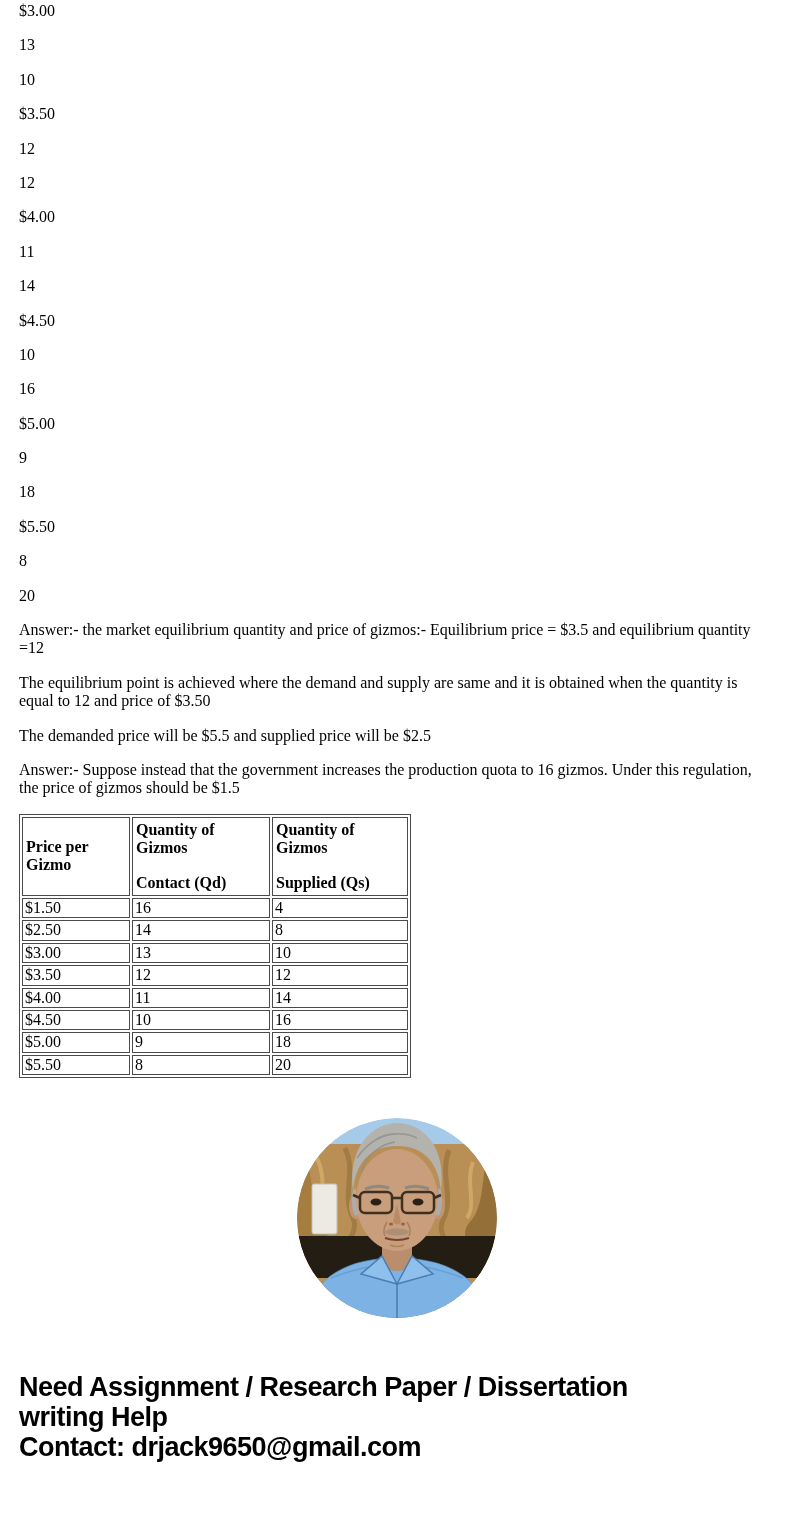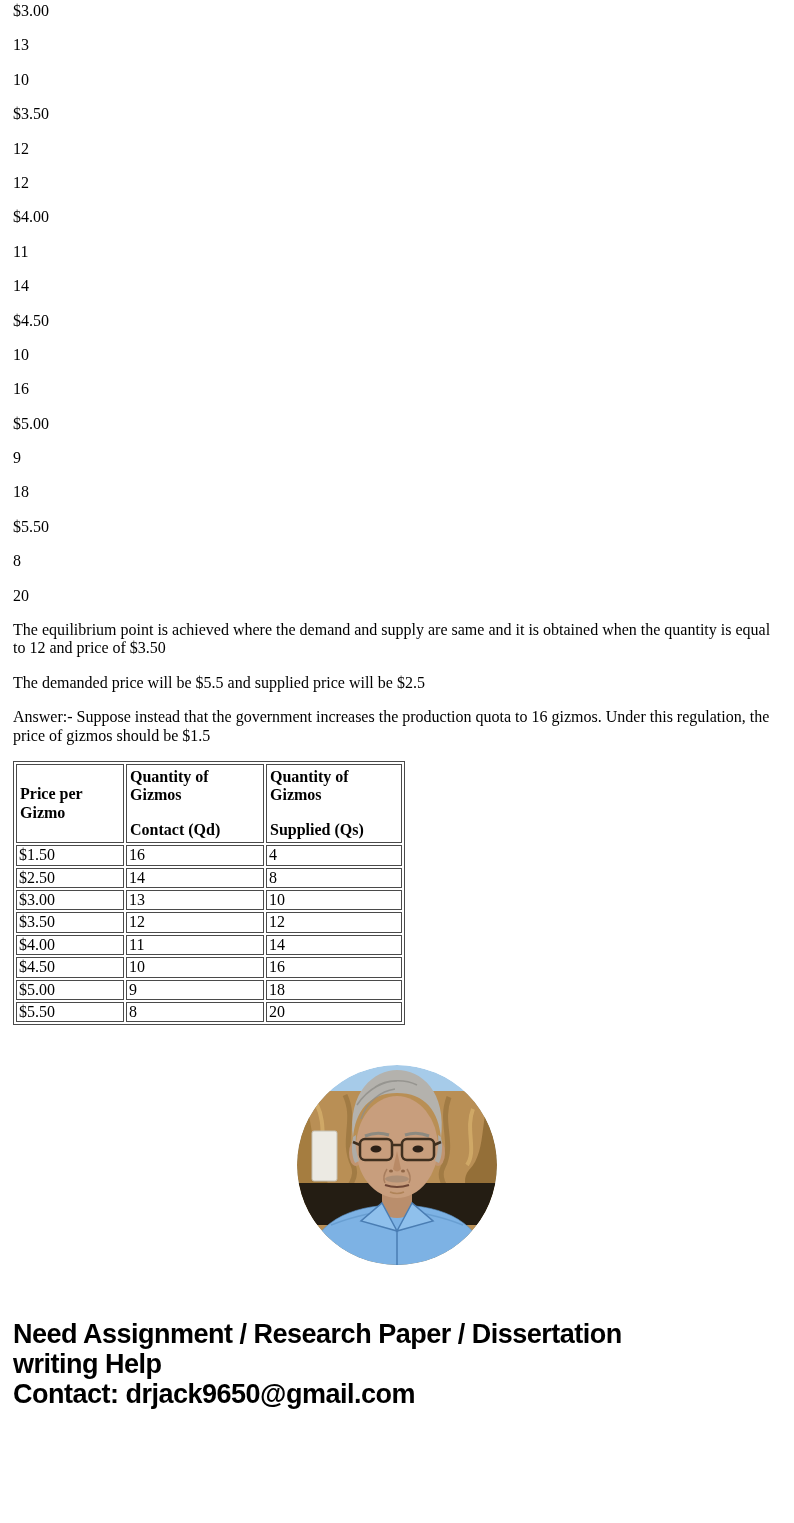--- a/index.html
+++ b/index.html
@@ -4,21 +4,21 @@
 <style>
   * { box-sizing: border-box; }
   html, body {
     margin: 0; padding: 0;
     background: #ffffff; color: #000000;
     width: 794px;
   }
   .page {
     width: 794px;
     min-height: 1523px;
-    padding: 0 13px;
+    padding: 0 19px;
     overflow: hidden;
   }
   
   p.bodytext {
     margin: 16px 0;
     font-family: "Liberation Serif", "DejaVu Serif", serif;
     font-size: 16px;
     line-height: 1.15;
   }
   #list-section p.bodytext:first-child { margin-top: 2px; }
@@ -100,20 +100,21 @@
     <p class="bodytext">16</p>
     <p class="bodytext">$5.00</p>
     <p class="bodytext">9</p>
     <p class="bodytext">18</p>
     <p class="bodytext">$5.50</p>
     <p class="bodytext">8</p>
     <p class="bodytext">20</p>
   </section>
 
   <section>
+    <p class="bodytext">Answer:- the market equilibrium quantity and price of gizmos:- Equilibrium price = $3.5 and equilibrium quantity =12</p>
     <p class="bodytext">The equilibrium point is achieved where the demand and supply are same and it is obtained when the quantity is equal to 12 and price of $3.50</p>
     <p class="bodytext">The demanded price will be $5.5 and supplied price will be $2.5</p>
     <p class="bodytext">Answer:- Suppose instead that the government increases the production quota to 16 gizmos. Under this regulation, the price of gizmos should be $1.5</p>
   </section>
 
   <table class="gizmos">
     <tbody>
       <tr>
         <th class="c1">
           <p>Price per Gizmo</p>

